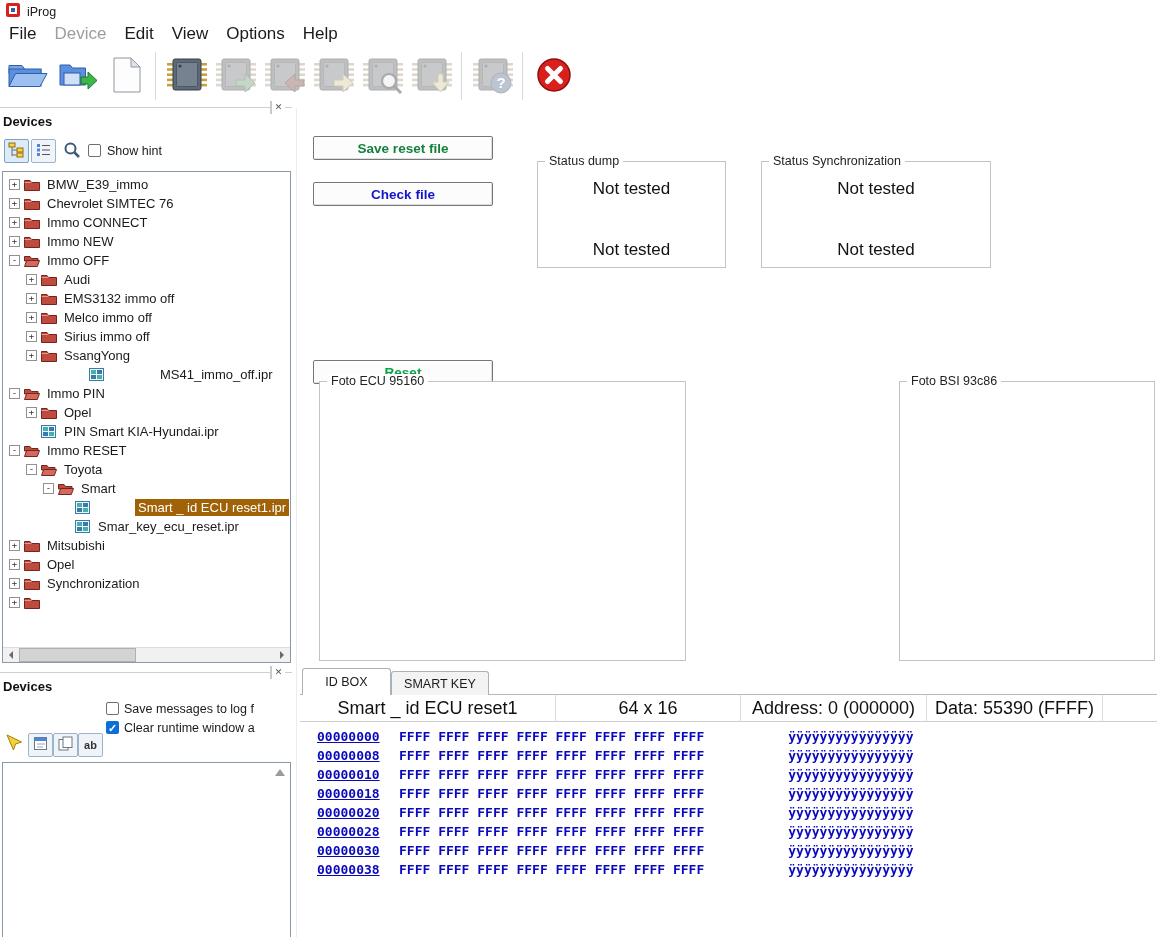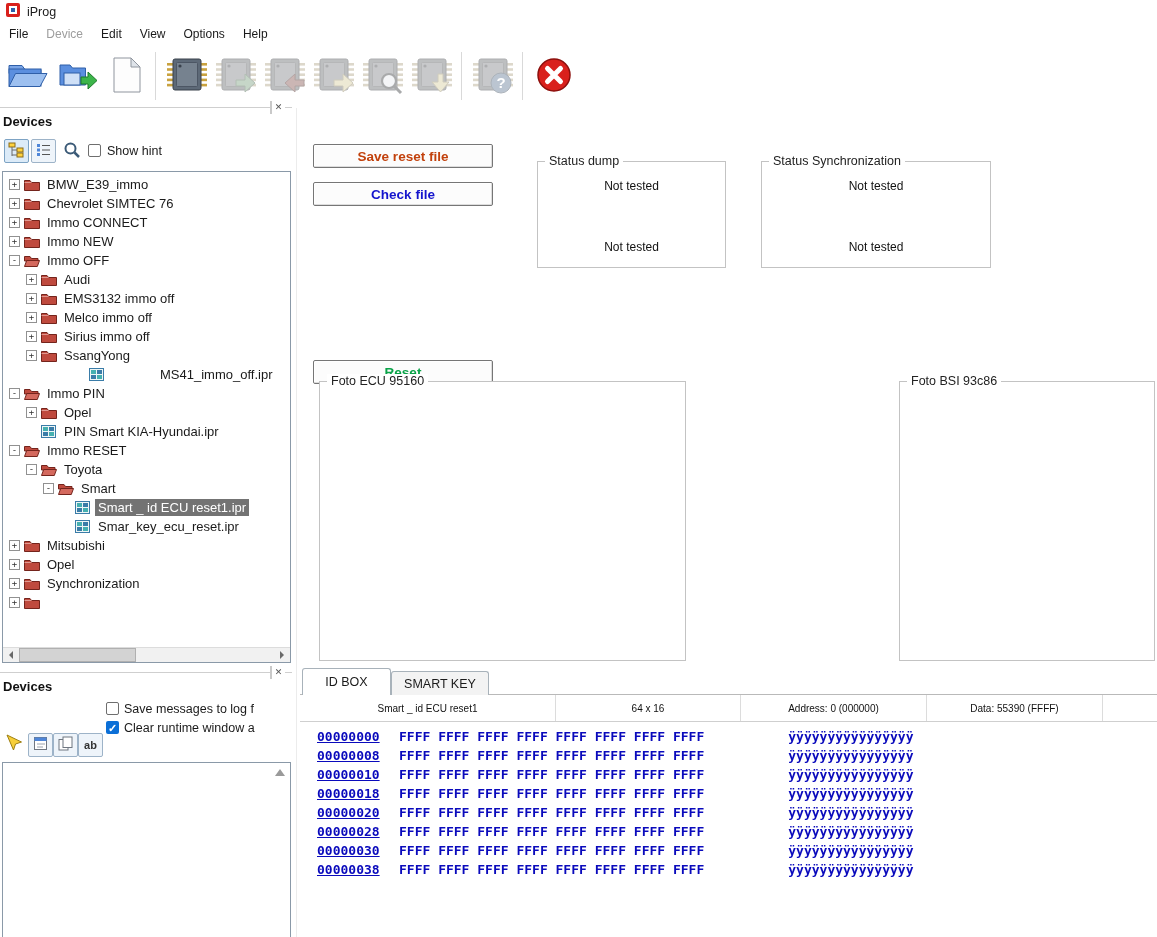--- a/index.html
+++ b/index.html
@@ -3,21 +3,21 @@
 <meta charset="utf-8">
 <style>
   * { margin:0; padding:0; box-sizing:border-box; }
   html,body { width:1157px; height:937px; }
   body { position:relative; background:#fff; font-family:"Liberation Sans",sans-serif; font-size:12px; color:#1a1a1a; overflow:hidden; }
 
   
   .titlebar { position:absolute; left:0; top:0; width:100%; height:23px; display:flex; align-items:center; gap:6px; padding-left:5px; }
   .titlebar .title { font-size:12.5px; }
   .menubar { position:absolute; left:0; top:23px; width:100%; height:22px; display:flex; align-items:center; }
-  .menu-item { padding:3px 9px; font-size:12px; cursor:default; }
+  .menu-item { padding:3px 9px; font-size:17px; cursor:default; }
   .menu-item.disabled { color:#9d9d9d; }
 
   
   .toolbar { position:absolute; left:0; top:45px; width:100%; height:62px; display:flex; align-items:center; padding-left:3px; }
   .tb-btn { width:49px; height:56px; display:flex; align-items:center; justify-content:center; }
   .tb-btn.disabled { opacity:.42; filter:grayscale(.7); }
   .tb-sep { width:2px; height:48px; border-left:1px solid #d9d9d9; border-right:1px solid #fff; margin:0 5px; }
 
   
   .splitter { position:absolute; left:0; width:292px; border-top:1px solid #cfcfcf; height:0; }
@@ -51,28 +51,28 @@
   
   .msg-box { position:absolute; left:2px; top:762px; width:289px; height:176px; border:1px solid #8a99a8; background:#fff; }
   .msg-up-arrow { position:absolute; right:5px; top:6px; width:0; height:0; border:5px solid transparent; border-bottom:7px solid #9a9a9a; border-top:none; }
 
   .v-divider { position:absolute; left:296px; top:108px; bottom:0; width:1px; background:#ececec; }
 
   
   .cmd-btn { position:absolute; left:313px; width:180px; height:24px; background:#fcfcfc; border:1px solid #767676; border-radius:2px; font-family:"Liberation Sans",sans-serif; font-weight:bold; font-size:13.5px; display:flex; align-items:center; justify-content:center; box-shadow:inset 1px 1px 0 #ffffff, inset -1px -1px 0 #dddddd; cursor:default; }
   .groupbox { position:absolute; border:1px solid #c3c3c3; background:#fff; }
   .gb-title { position:absolute; top:-8px; left:7px; background:#fff; padding:0 4px; font-size:12.5px; color:#222; white-space:nowrap; }
-  .gb-line { position:absolute; width:100%; text-align:center; font-size:12px; color:#111; }
+  .gb-line { position:absolute; width:100%; text-align:center; font-size:17px; color:#111; }
 
   
   .tab { position:absolute; display:flex; align-items:center; justify-content:center; font-size:12.5px; background:#fff; border:1px solid #a8b2ba; border-bottom:none; border-radius:3px 3px 0 0; cursor:default; }
   .tab.active { left:302px; top:668px; width:89px; height:27px; z-index:2; }
   .tab.inactive { left:391px; top:671px; width:98px; height:24px; background:#f3f3f3; z-index:1; }
   .info-row { position:absolute; left:300px; top:694px; width:857px; height:28px; border-top:1px solid #b9b9b9; border-bottom:1px solid #cfcfcf; display:flex; background:#fff; }
-  .info-cell { border-right:1px solid #dcdcdc; display:flex; align-items:center; justify-content:center; font-size:10px; color:#111; }
+  .info-cell { border-right:1px solid #dcdcdc; display:flex; align-items:center; justify-content:center; font-size:18px; color:#111; }
   .hexdump { position:absolute; left:300px; top:727px; width:857px; font-family:"DejaVu Sans Mono",monospace; font-weight:bold; font-size:13px; line-height:19px; }
   .hex-row { display:flex; padding-left:17px; white-space:pre; }
   .hex-addr { width:66px;text-decoration:underline; }
   .hex-bytes { margin-left:16px; }
   .hex-ascii { margin-left:84px; }
 </style>
 </head>
 <body>
 
 <div class="titlebar">
@@ -470,21 +470,21 @@
         <span class="tree-toggle none"></span>
         <span class="tree-ico">
           <svg width="15" height="13" viewBox="0 0 15 13">
             <rect x="0.5" y="0.5" width="14" height="12" fill="#eef6f6" stroke="#3a7ca8"></rect>
             <rect x="2" y="2" width="5" height="4" fill="#45b0b0"></rect>
             <rect x="8" y="2" width="5" height="4" fill="#3a7ca8"></rect>
             <rect x="2" y="7" width="5" height="4" fill="#3a7ca8"></rect>
             <rect x="8" y="7" width="5" height="4" fill="#45b0b0"></rect>
           </svg>
         </span>
-        <span class="tree-label" style="background-color: #737373;">Smart _ id ECU reset1.ipr</span>
+        <span class="tree-label" style="background-color: #a16207; margin-left: 40px;">Smart _ id ECU reset1.ipr</span>
       </div>
       <div class="tree-row" style="padding-left: 57px;">
         <span class="tree-toggle none"></span>
         <span class="tree-ico">
           <svg width="15" height="13" viewBox="0 0 15 13">
             <rect x="0.5" y="0.5" width="14" height="12" fill="#eef6f6" stroke="#3a7ca8"></rect>
             <rect x="2" y="2" width="5" height="4" fill="#45b0b0"></rect>
             <rect x="8" y="2" width="5" height="4" fill="#3a7ca8"></rect>
             <rect x="2" y="7" width="5" height="4" fill="#3a7ca8"></rect>
             <rect x="8" y="7" width="5" height="4" fill="#45b0b0"></rect>
@@ -575,21 +575,21 @@
       </svg></span>
 </div>
 <div class="mini-btn" style="left:78px;top:733px;font-size:11px;font-weight:bold;color:#333">
   <span>ab</span>
 </div>
 
 <div class="msg-box">
   <span class="msg-up-arrow"></span>
 </div>
 
-<button class="cmd-btn" style="top: 144px; color: #c2410c;">Save reset file</button>
+<button class="cmd-btn" style="top: 136px; color: #15803d;">Save reset file</button>
 <button class="cmd-btn" style="top: 182px; color: rgb(20, 20, 205); text-align: center;">Check file</button>
 <button class="cmd-btn" style="top: 360px; color: rgb(10, 163, 72);">Reset</button>
 
 <div class="groupbox" style="left:537px;top:161px;width:189px;height:107px">
   <span class="gb-title">Status dump</span>
   <div class="gb-line" style="top:17px">Not tested</div>
   <div class="gb-line" style="top:78px">Not tested</div>
 </div>
 
 <div class="groupbox" style="left:761px;top:161px;width:230px;height:107px">

